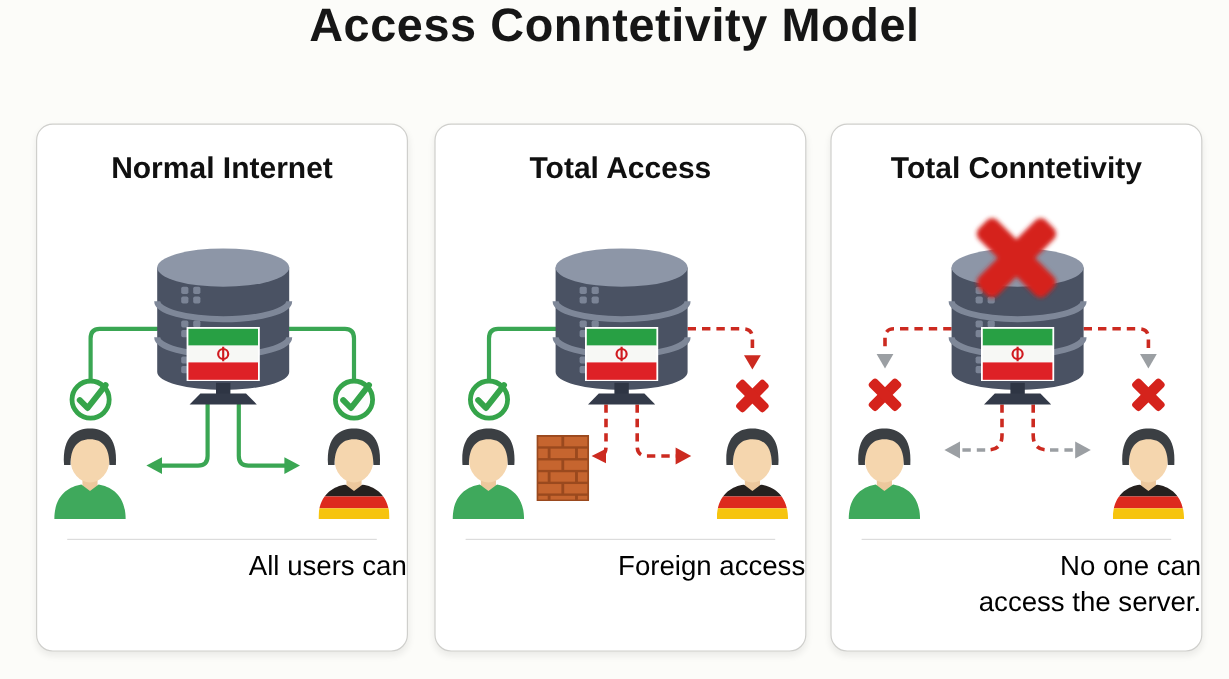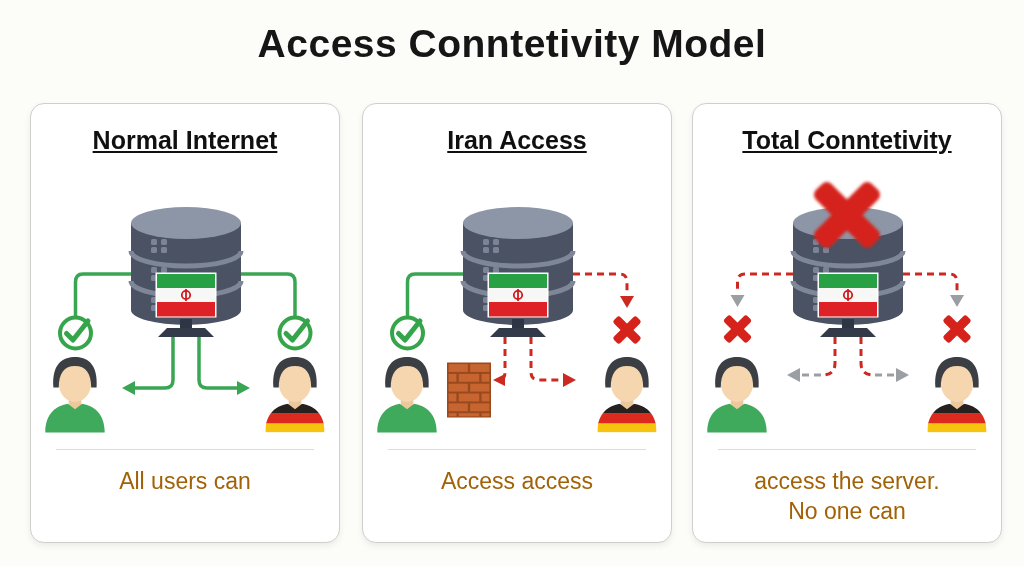--- a/index.html
+++ b/index.html
@@ -4,50 +4,50 @@
 <style>
   html,body{margin:0;padding:0;}
   body{
     width:1024px;height:566px;
     background:#fcfcf9;
     font-family:"Liberation Sans", sans-serif;
     position:relative;
     overflow:hidden;
   }
   .page-title{
-    position:absolute;top:22px;left:0;width:100%;
+    position:absolute;top:0;left:0;width:100%;
     text-align:center;
     font-size:39px;font-weight:bold;color:#161616;
     letter-spacing:0.5px;
   }
   .panel{
     position:absolute;top:103px;width:310px;height:440px;
     background:#ffffff;
     border:1.5px solid #cfcfcc;
     border-radius:14px;
     box-shadow:0 3px 6px rgba(0,0,0,0.07);
     box-sizing:border-box;
   }
   .panel-1{left:30px;}
   .panel-2{left:362px;}
   .panel-3{left:692px;}
   .panel-header{
     margin-top:22px;
     text-align:center;
-    font-size:25px;font-weight:bold;color:#101010;text-decoration:underline;
+    font-size:25px;font-weight:bold;color:#101010;
   }
   .diagram{display:block;margin:0 auto;}
   .divider{
     width:84%;margin:4px auto 0 auto;
     border-top:1.5px solid #dcdcdc;height:0;
   }
   .caption{
-    margin-top:16px;
-    text-align:center;
-    font-size:23px;color:#a16207;line-height:1.32;
+    margin-top:6px;
+    text-align:right;
+    font-size:23px;color:#000000;line-height:1.32;
   }
   .caption span{display:block;}
 </style>
 </head>
 <body>
 
 <svg width="0" height="0" style="position:absolute" aria-hidden="true">
   <defs>
 
     <symbol id="sym-server" viewBox="0 0 120 135">
@@ -159,21 +159,21 @@
     <use href="#sym-user-green" x="8" y="198" width="72" height="80"></use>
     <use href="#sym-user-german" x="228" y="198" width="72" height="80"></use>
   </svg>
   <div class="divider"></div>
   <div class="caption">
     <span>All users can</span>
   </div>
 </div>
 
 <div class="panel panel-2">
-  <div class="panel-header">Iran Access</div>
+  <div class="panel-header">Total Access</div>
   <svg class="diagram" width="310" height="290" viewBox="0 0 310 290">
     <g stroke="#3aa653" stroke-width="3.5" fill="none" stroke-linecap="round">
       <path d="M100,119 H52 Q44.5,119 44.5,127 V168"></path>
     </g>
     <g stroke="#cc2a20" stroke-width="3" fill="none" stroke-dasharray="7 5" stroke-linecap="butt">
       <path d="M210,119 H256.5 Q264,119 264,127 V140"></path>
       <path d="M142,182 V217 Q142,225 136,225"></path>
       <path d="M168,182 V217 Q168,225 176,225 H201"></path>
     </g>
     <g fill="#cc2a20">
@@ -183,21 +183,21 @@
     </g>
     <use href="#sym-server" x="95" y="48" width="120" height="135"></use>
     <use href="#sym-check" x="25" y="157" width="40" height="40"></use>
     <use href="#sym-cross" x="246" y="157" width="36" height="36"></use>
     <use href="#sym-wall" x="84" y="206" width="44" height="58"></use>
     <use href="#sym-user-green" x="8" y="198" width="72" height="80"></use>
     <use href="#sym-user-german" x="228" y="198" width="72" height="80"></use>
   </svg>
   <div class="divider"></div>
   <div class="caption">
-    <span>Access access</span>
+    <span>Foreign access</span>
   </div>
 </div>
 
 <div class="panel panel-3">
   <div class="panel-header">Total Conntetivity</div>
   <svg class="diagram" width="310" height="290" viewBox="0 0 310 290">
     <defs>
       <filter id="blurx" x="-20%" y="-20%" width="140%" height="140%">
         <feGaussianBlur stdDeviation="1.8"></feGaussianBlur>
       </filter>
@@ -222,16 +222,16 @@
     <g filter="url(#blurx)">
       <use href="#sym-cross" x="110" y="16" width="88" height="88"></use>
     </g>
     <use href="#sym-cross" x="26.5" y="156" width="36" height="36"></use>
     <use href="#sym-cross" x="246" y="156" width="36" height="36"></use>
     <use href="#sym-user-green" x="8" y="198" width="72" height="80"></use>
     <use href="#sym-user-german" x="228" y="198" width="72" height="80"></use>
   </svg>
   <div class="divider"></div>
   <div class="caption">
+    <span>No one can</span>
     <span>access the server.</span>
-    <span>No one can</span>
   </div>
 </div>
 
 </body></html>

